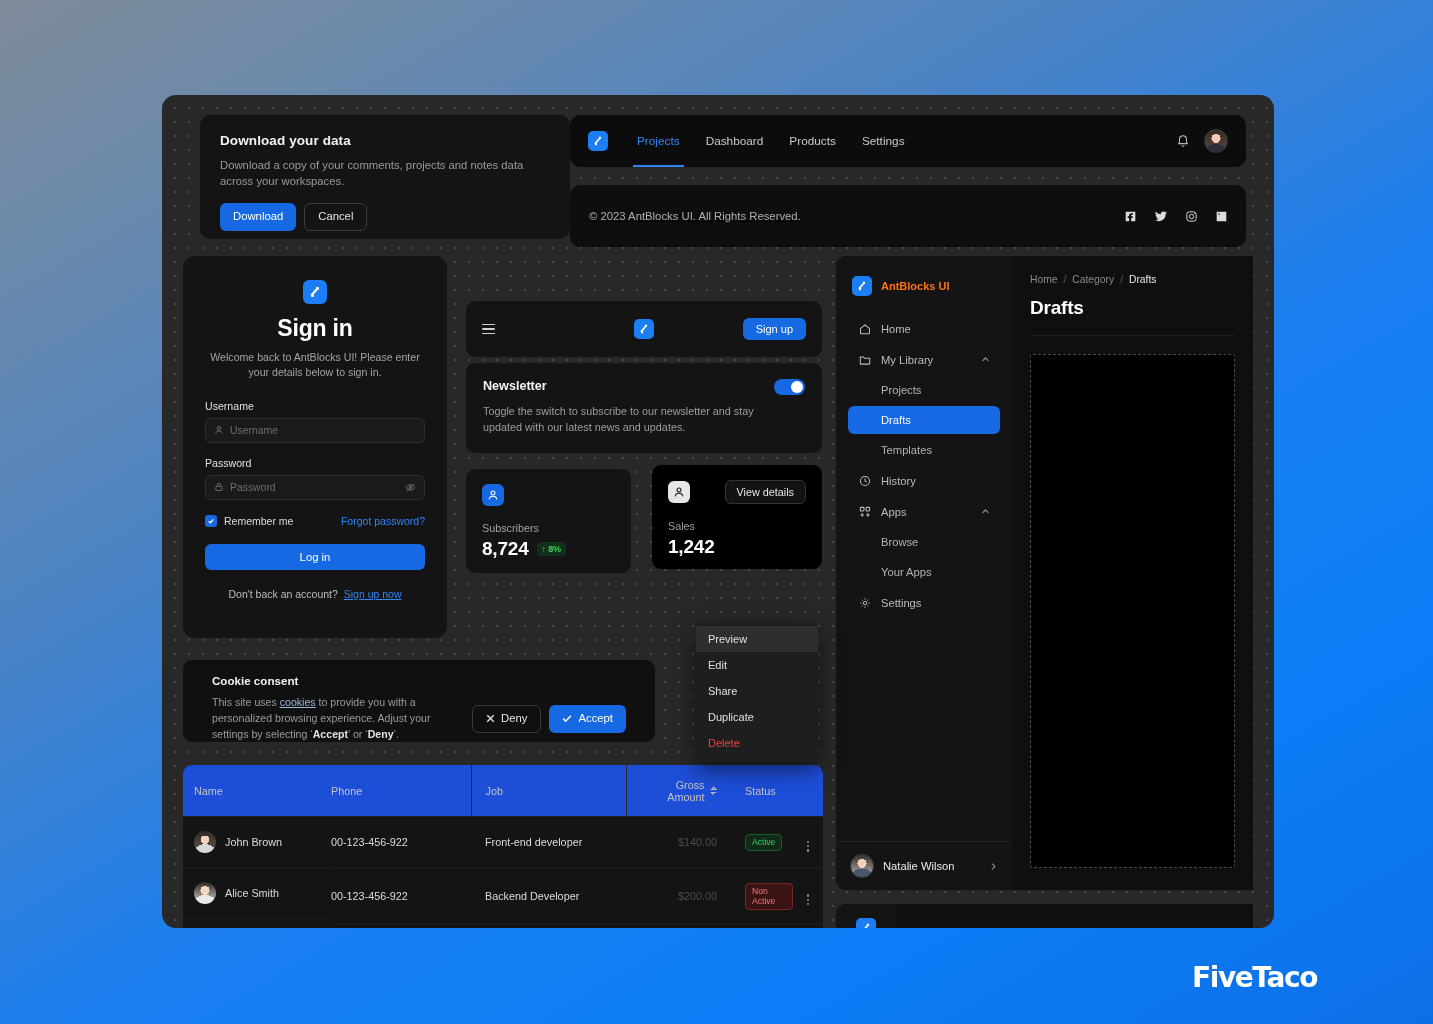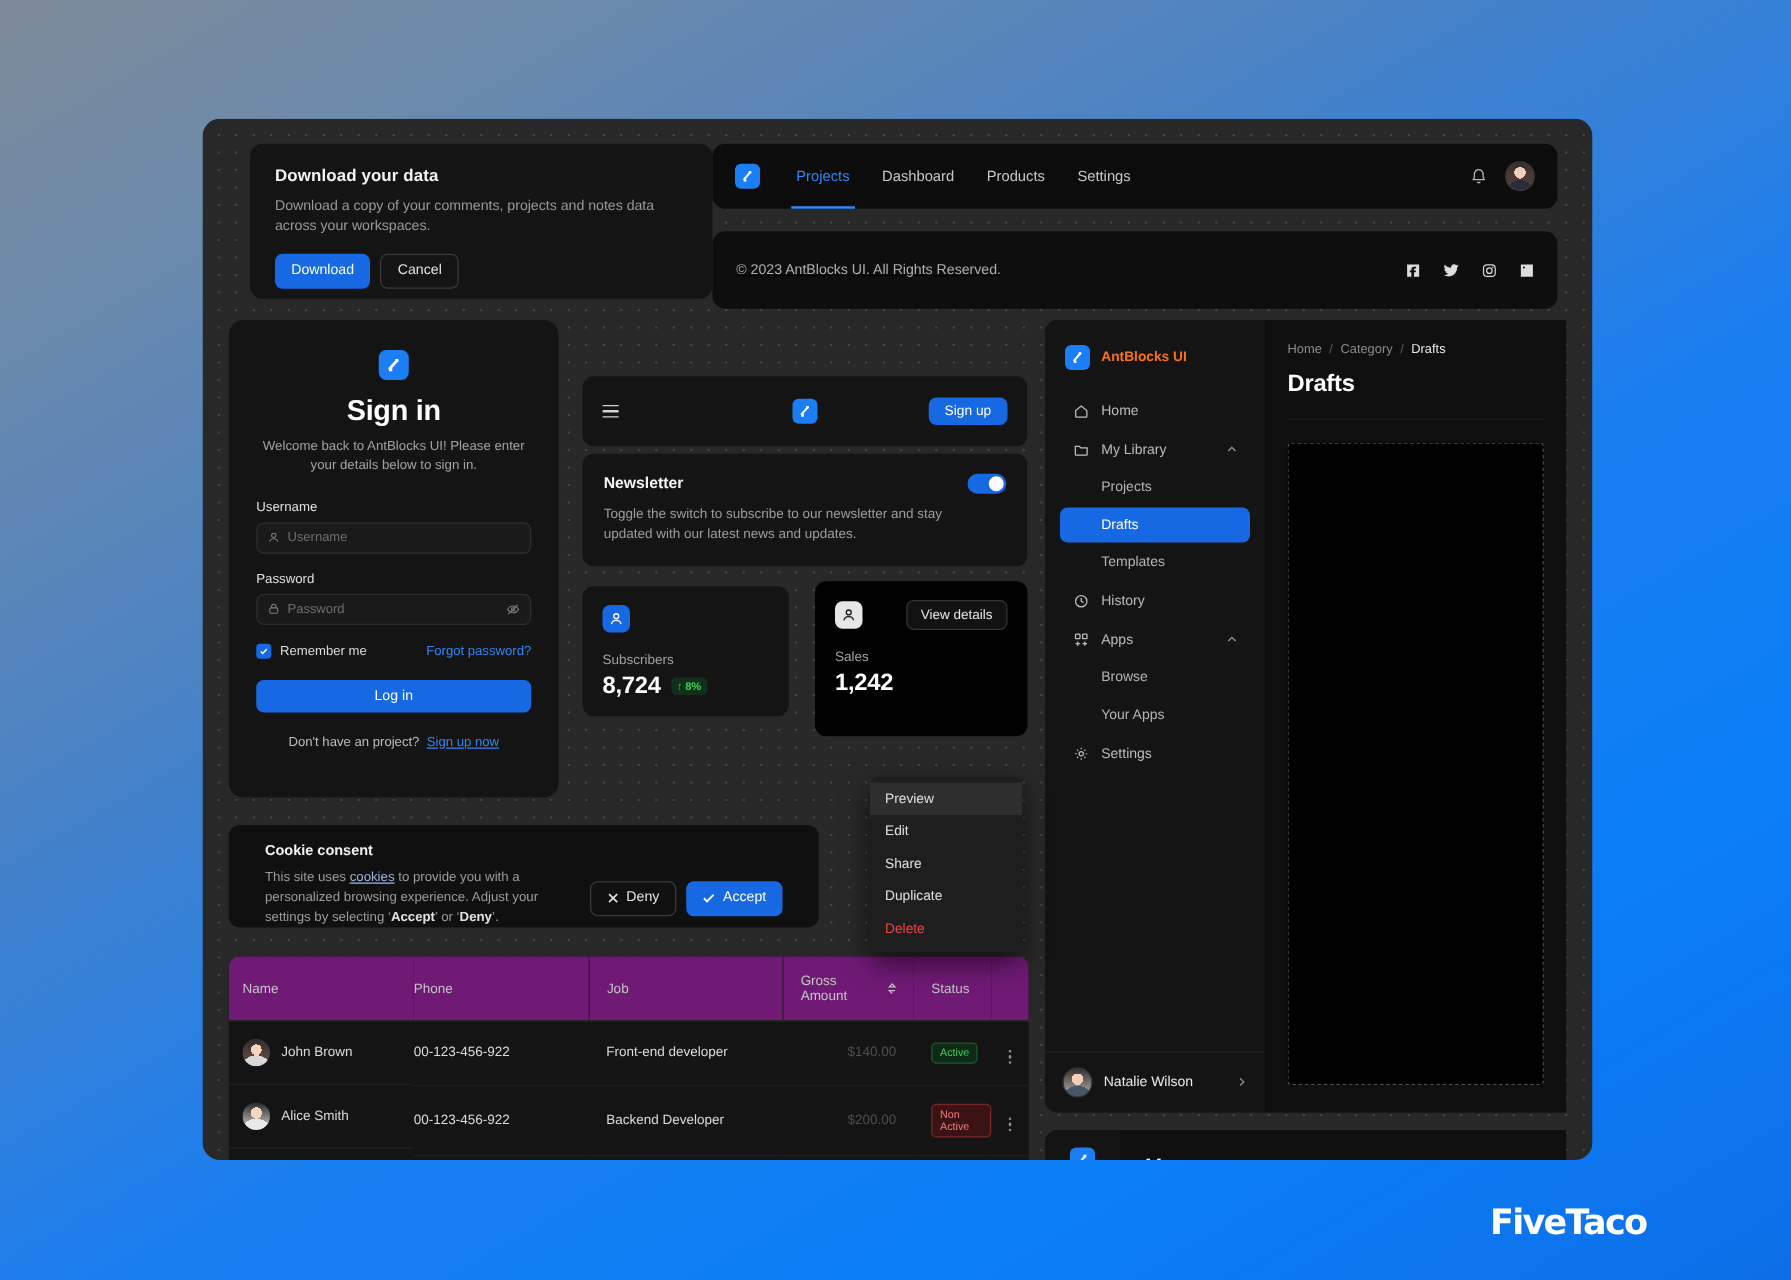--- a/index.html
+++ b/index.html
@@ -153,21 +153,21 @@
     width: 31px; height: 16px; border-radius: 9px; background: #1668e3; position: relative; flex: none; cursor: pointer;
   }
   .toggle .knob { position: absolute; right: 2px; top: 2px; width: 12px; height: 12px; border-radius: 50%; background: #fff; }
   #newsletter .desc { margin-top: 9px; font-size: 10.8px; color: #9d9d9d; line-height: 1.45; max-width: 290px; }
 
   
   .stat {
     position: absolute; border-radius: 9px; padding: 15px 16px;
   }
   #stat-subs { left: 304px; top: 374px; width: 165px; height: 104px; background: #141414; }
-  #stat-sales { left: 490px; top: 370px; width: 170px; height: 124px; background: #000; }
+  #stat-sales { left: 490px; top: 370px; width: 170px; height: 104px; background: #000; }
   .sq-icon {
     width: 22px; height: 22px; border-radius: 6px; display: inline-flex; align-items: center; justify-content: center; flex: none;
   }
   .sq-blue { background: #1668e3; color: #fff; }
   .sq-light { background: #e6e6e6; color: #1a1a1a; }
   .stat .label { margin-top: 16px; font-size: 10.8px; color: #a0a0a0; }
   .stat .value { margin-top: 4px; font-size: 19px; font-weight: bold; color: #fff; letter-spacing: -.2px; display: flex; align-items: center; gap: 8px; }
   .trend {
     font-size: 9px; color: #39d353; background: #10301a; border-radius: 4px; padding: 2px 5px; font-weight: bold;
   }
@@ -218,22 +218,22 @@
   .btn-ico { display: inline-flex; align-items: center; gap: 6px; }
 
   
   #table {
     position: absolute; left: 21px; top: 670px;
     width: 640px; height: 163px;
     background: #141414; border-radius: 9px 9px 0 0; overflow: hidden;
   }
   #table table { width: 100%; border-collapse: collapse; table-layout: fixed; }
   #table thead th {
-    text-align: left; font-size: 10.8px; font-weight: normal; color: #c4c4c4;
-    padding: 14px 0 13px 0; border-bottom: 1px solid #232323; background: #701a75;
+    text-align: right; font-size: 10.8px; font-weight: normal; color: #c4c4c4;
+    padding: 14px 0 13px 0; border-bottom: 1px solid #232323; background: #1d4ed8;
   }
   #table thead th .hcell { display: flex; align-items: center; gap: 5px; }
   #table thead th.num .hcell { justify-content: flex-end; padding-right: 14px; }
   #table .sep { border-left: 1px solid #272727; padding-left: 14px !important; }
   #table tbody td {
     font-size: 10.8px; color: #dcdcdc; padding: 14px 0; border-bottom: 1px solid #1e1e1e; vertical-align: middle;
   }
   #table td.name { display: flex; align-items: center; gap: 9px; padding-left: 11px; }
   #table td.name .avatar { width: 22px; height: 22px; border-width: 0; }
   #table td.job { padding-left: 14px; }
@@ -413,21 +413,21 @@
           </span>
           <span class="chk-label">Remember me</span>
         </div>
         <span class="link-blue">Forgot password?</span>
       </div>
 
       <button class="loginbtn">Log in</button>
     </div>
 
     <div class="bottomtxt">
-      <span>Don't have an project?</span>
+      <span>Don't back an account?</span>
       &nbsp;<a>Sign up now</a>
     </div>
   </div>
 
   <div id="mininav">
     <span class="burger">
         <i></i>
         <i></i>
         <i></i>
       </span>

